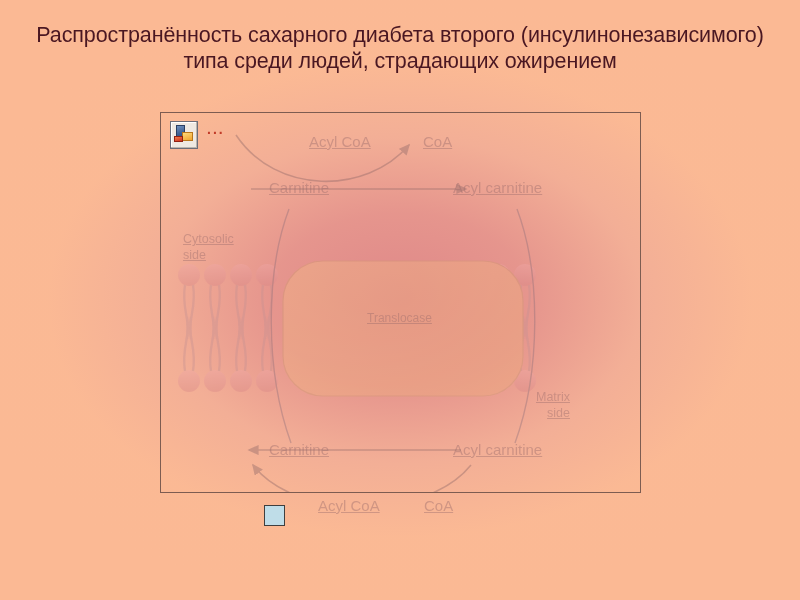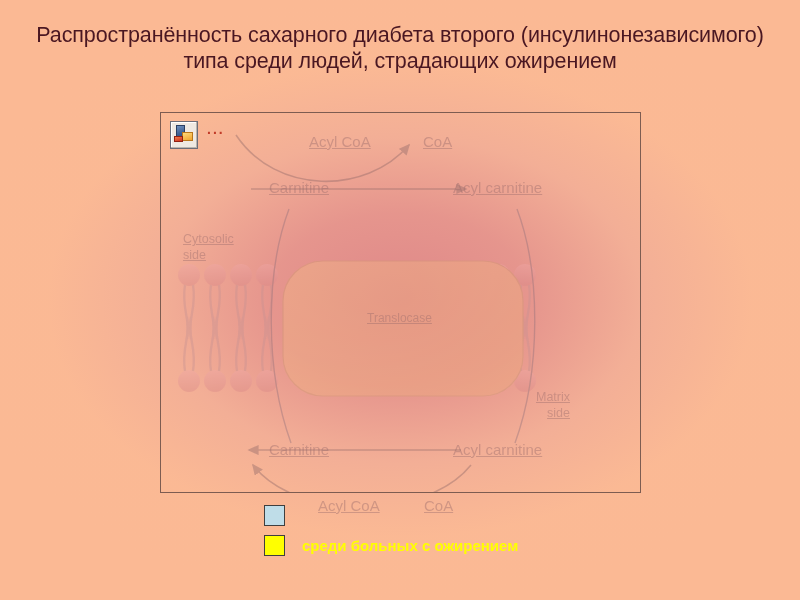--- a/index.html
+++ b/index.html
@@ -283,20 +283,16 @@
 
   <div class="ghost-label" style="position:absolute;left:318px;top:497px;z-index:3;">Acyl CoA</div>
   <div class="ghost-label" style="position:absolute;left:424px;top:497px;z-index:3;">CoA</div>
 
   <div id="legend">
 
     <div class="legend-row">
       <span class="legend-swatch" style="background:#bfdde8;"></span>
     </div>
 
-    <div class="legend-row">
-      <span class="legend-swatch" style="background:#ffff00;"></span>
-      <span class="legend-text yellow">среди больных с ожирением</span>
-    </div>
 
   </div>
 
 </div>
 
 </body></html>

